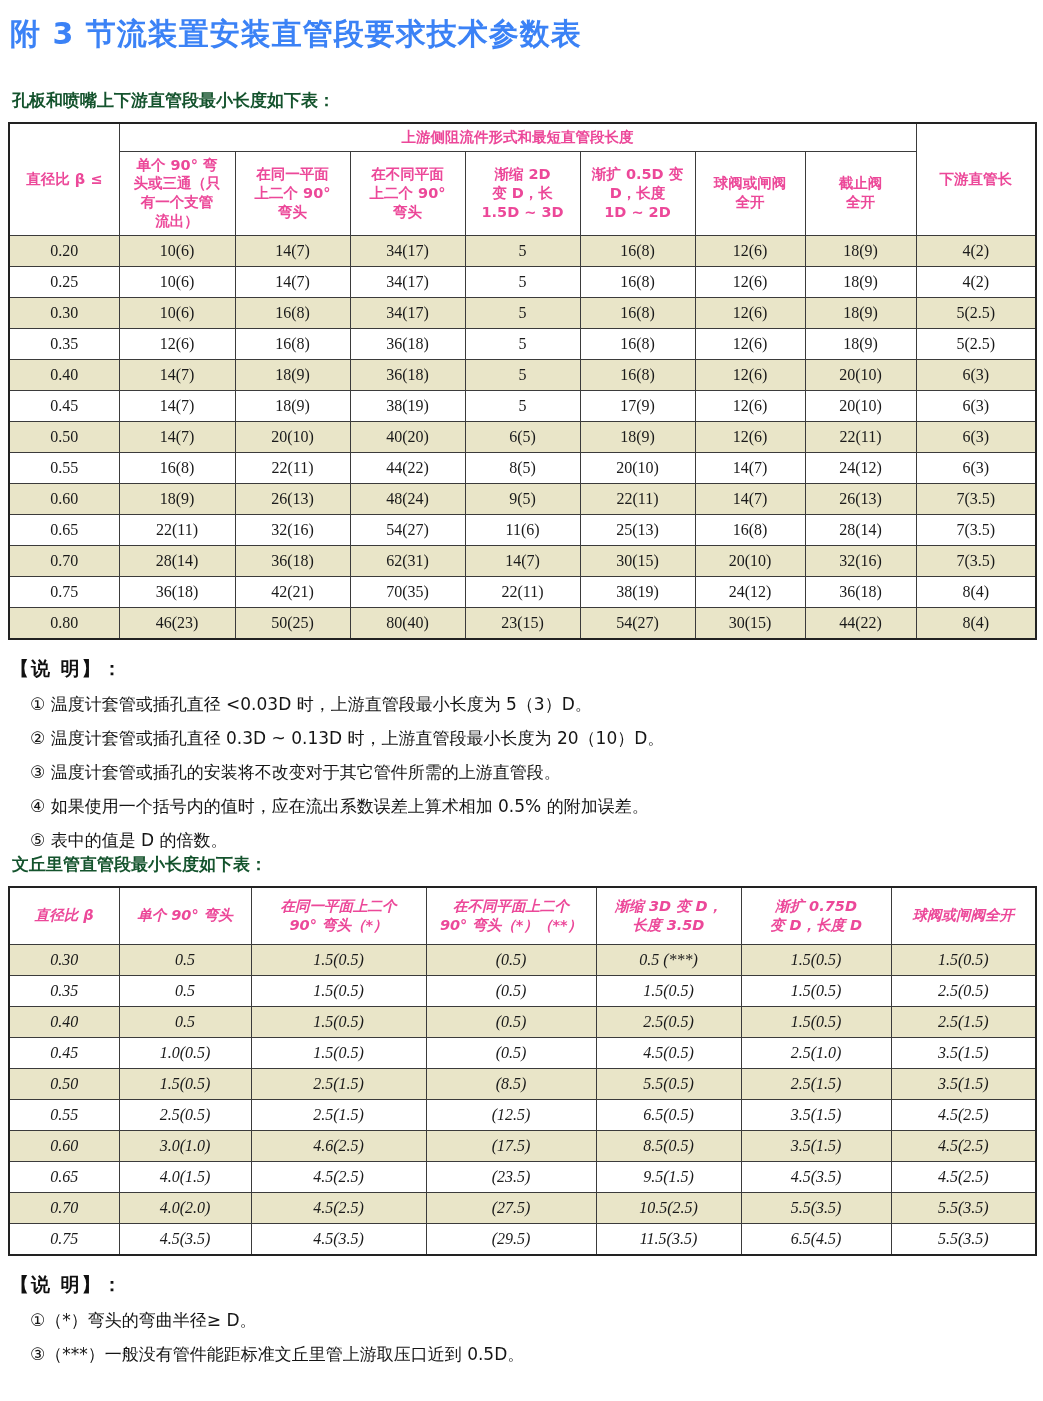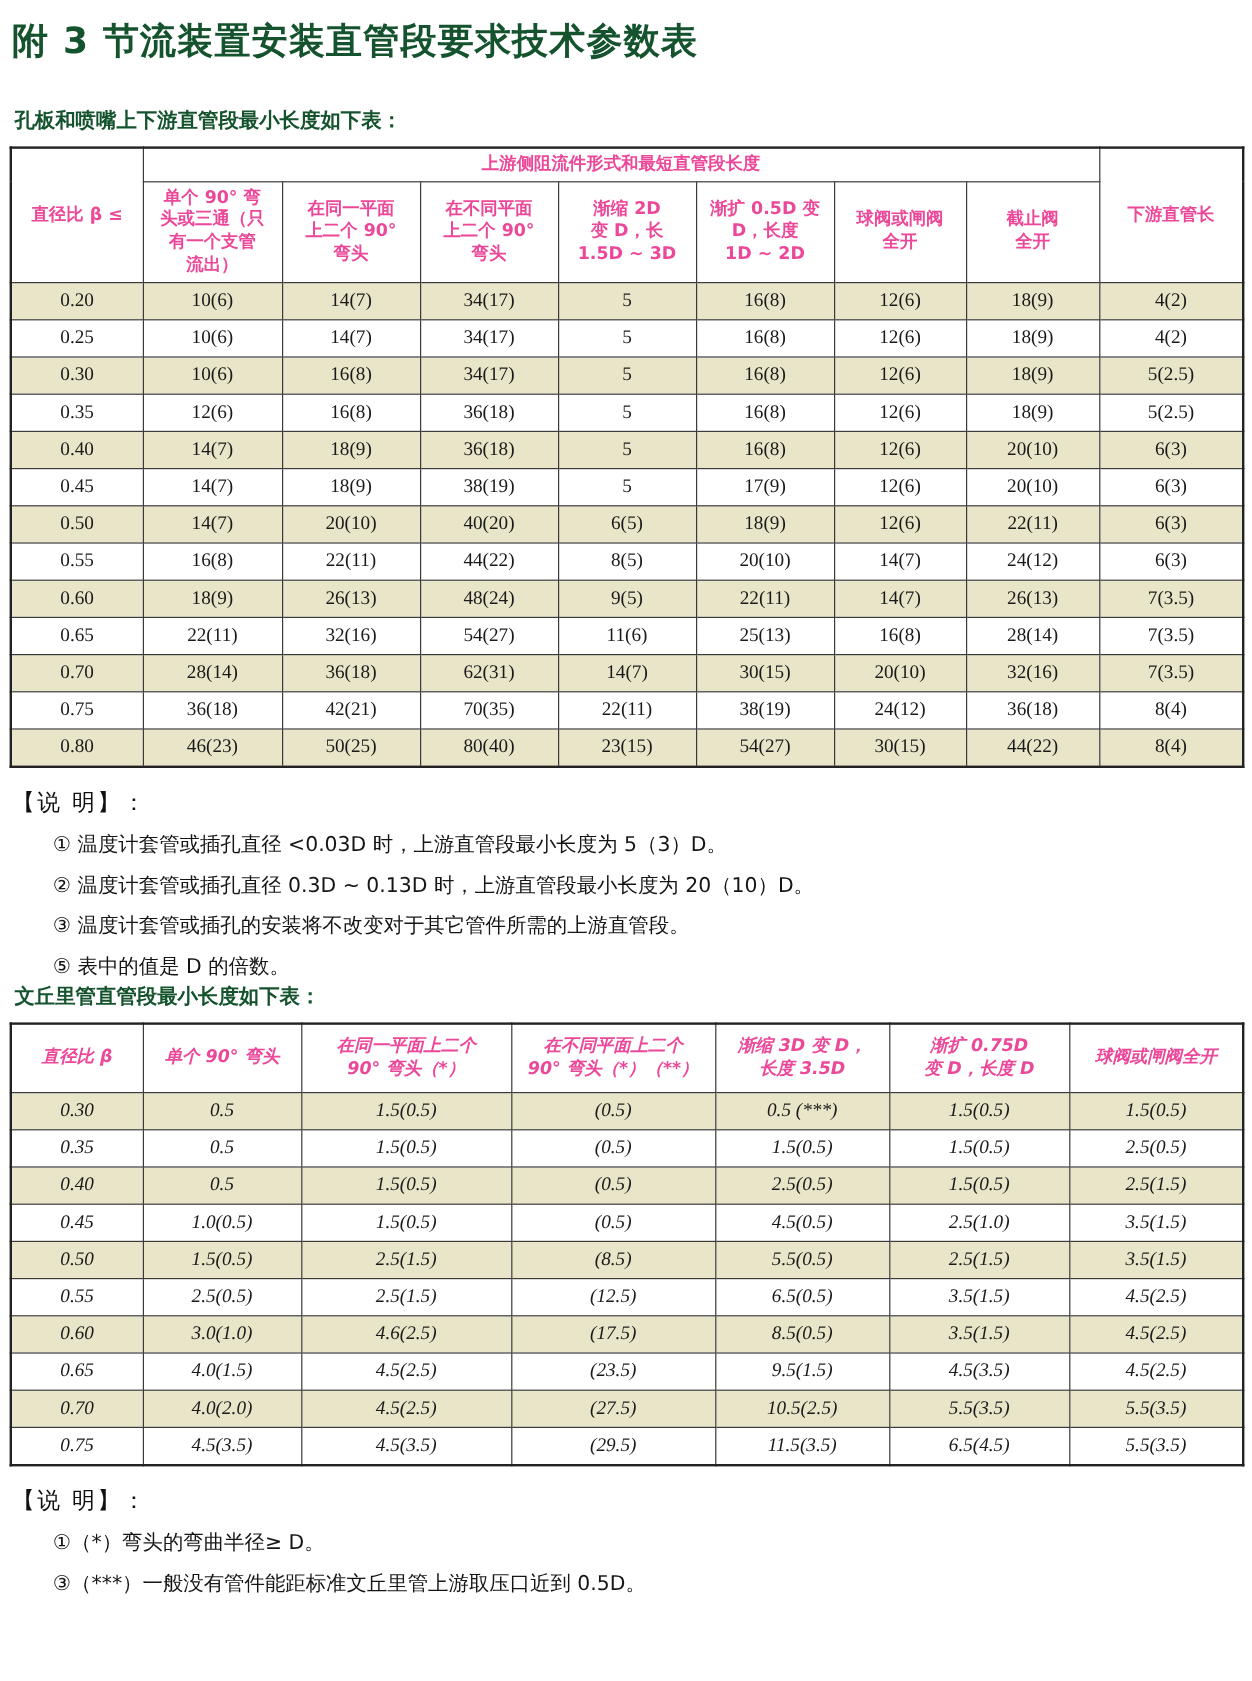--- a/index.html
+++ b/index.html
@@ -10,21 +10,21 @@
   *{box-sizing:border-box;margin:0;padding:0;}
   html,body{background:#ffffff;}
   body{
     width:1043px;height:1401px;margin:0 auto;
     font-family:"DejaVu Sans","Liberation Sans",sans-serif;
     color:var(--ink);
     padding:8px 8px 0 8px;
   }
   .doc-title{
     font-size:30px;font-weight:700;letter-spacing:1px;
-    margin:6px 0 0 2px;color:#14532d;
+    margin:6px 0 0 2px;color:#3b82f6;
   }
   .sub-title{
     font-size:17px;font-weight:700;margin:34px 0 10px 4px;color:#14532d;
   }
   .sub-title.second{margin-top:1px;}
   table{
     border-collapse:collapse;table-layout:fixed;width:1027px;
     border:2px solid #222;
   }
   th,td{
@@ -36,23 +36,23 @@
     font-size:14.5px;font-weight:700;line-height:1.3;
     padding:4px 2px;white-space:pre-line;background:#fff;color:#ec4899;
   }
   thead tr.group-row th{height:28px;padding:2px;}
   td{
     font-family:"Liberation Serif","DejaVu Serif",serif;
     font-size:16px;height:30px;line-height:30px;padding:0 2px;color:#1a1a1a;
   }
   tbody tr.shaded td{background:var(--row-shade);}
   .notes{margin:16px 0 0 2px;}
-  .notes-heading{font-size:19px;font-weight:400;letter-spacing:2px;color:#111;}
+  .notes-heading{font-size:19px;font-weight:700;letter-spacing:2px;color:#111;}
   .note-line{
-    font-size:17px;margin:11px 0 0 34px;line-height:1.35;color:#151515;
+    font-size:17px;margin:11px 0 0 20px;line-height:1.35;color:#151515;
   }
   #t2{margin-top:4px;font-style:italic;}
   #t2 thead th{height:58px;}
 </style>
 </head>
 <body>
 
 <h1 class="doc-title">附 3 节流装置安装直管段要求技术参数表</h1>
 
 <div class="sub-title">孔板和喷嘴上下游直管段最小长度如下表：</div>
@@ -243,20 +243,21 @@
         <td>8(4)</td>
       </tr>
     </tbody>
 </table>
 
 <div class="notes">
   <div class="notes-heading">【说 明】：</div>
   <div class="note-line">①  温度计套管或插孔直径 &lt;0.03D 时，上游直管段最小长度为 5（3）D。</div>
   <div class="note-line">②  温度计套管或插孔直径 0.3D ~ 0.13D 时，上游直管段最小长度为 20（10）D。</div>
   <div class="note-line">③  温度计套管或插孔的安装将不改变对于其它管件所需的上游直管段。</div>
+  <div class="note-line">④  如果使用一个括号内的值时，应在流出系数误差上算术相加 0.5% 的附加误差。</div>
   <div class="note-line">⑤  表中的值是 D 的倍数。</div>
 </div>
 
 <div class="sub-title second">文丘里管直管段最小长度如下表：</div>
 
 <table id="t2">
   <colgroup>
     <col style="width:110px">
       <col style="width:132px">
       <col style="width:175px">

